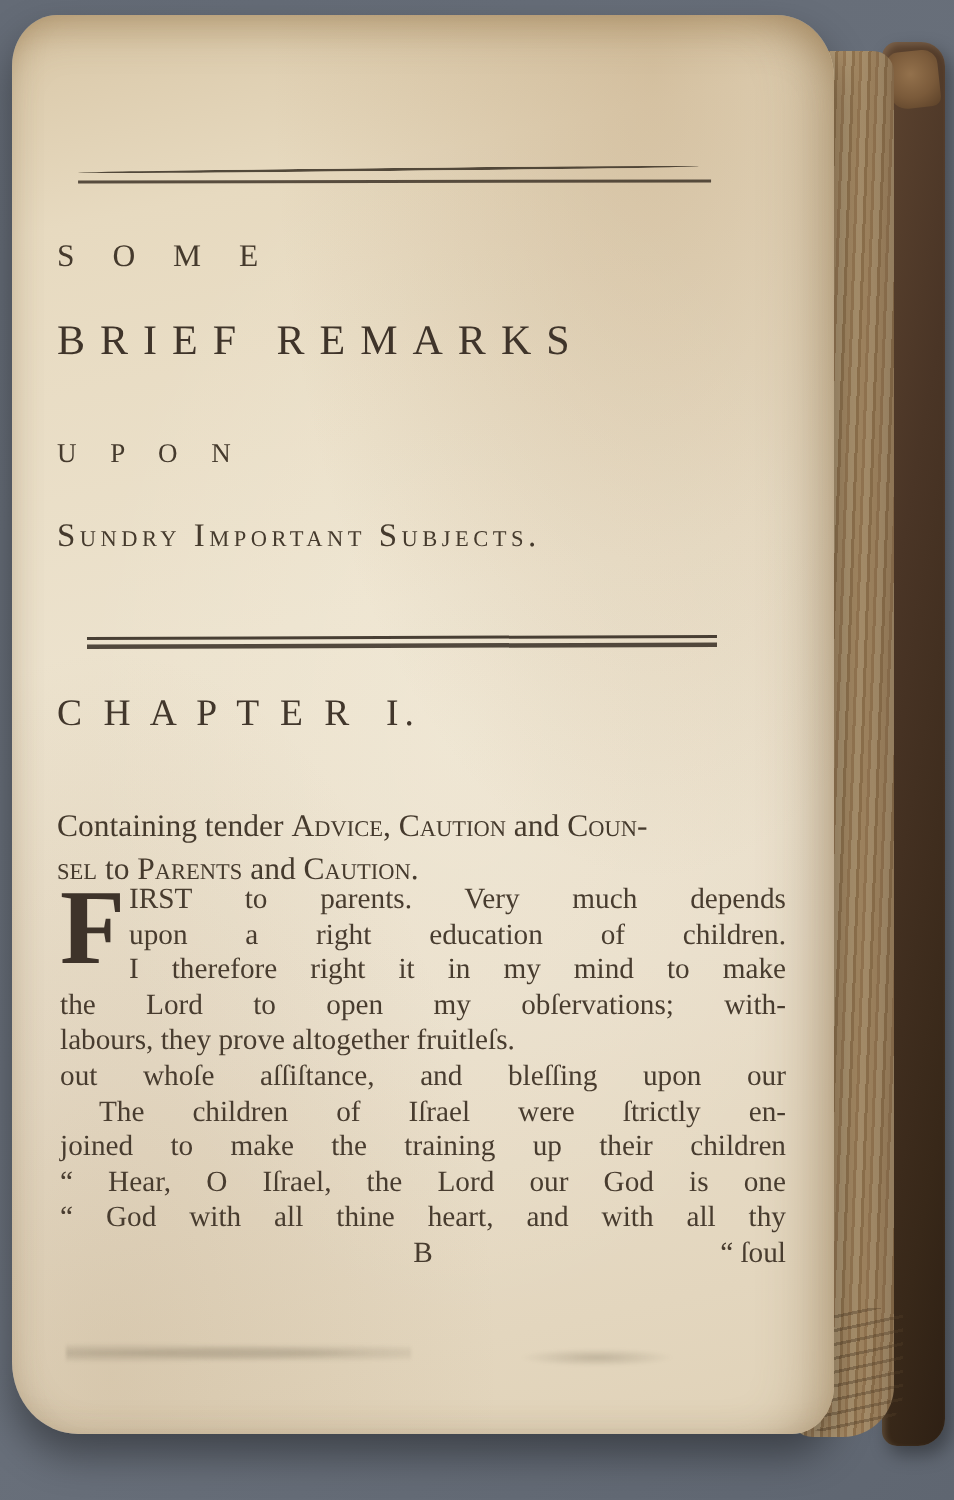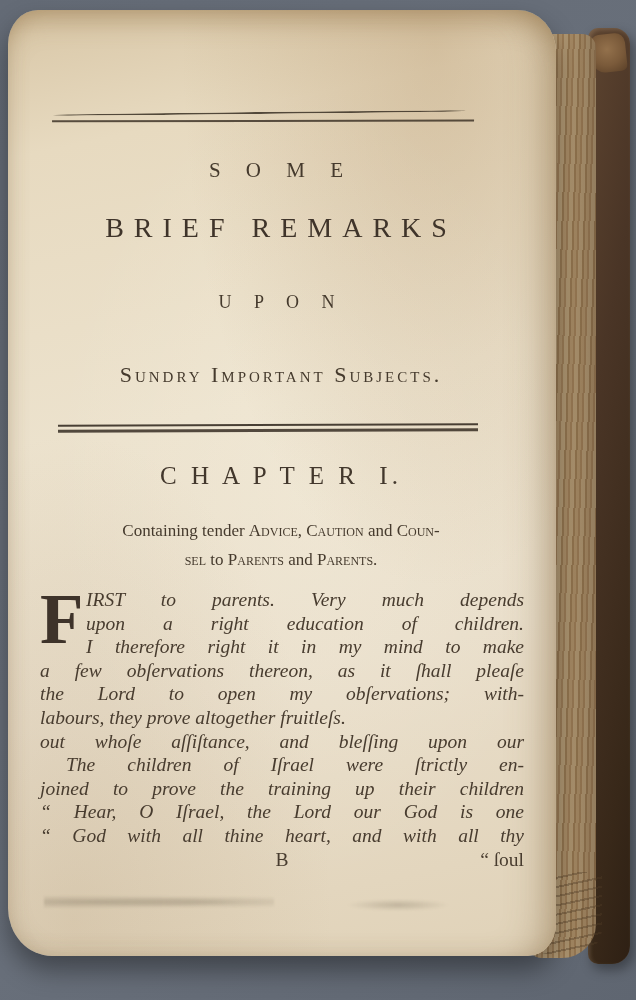--- a/index.html
+++ b/index.html
@@ -45,42 +45,42 @@
       linear-gradient(168deg,#d8c6a6 0%,#e7dac0 14%,#ece2cd 42%,#e9deca 68%,#e0d2b8 100%);
     box-shadow:
       inset 0 18px 28px -12px rgba(140,105,60,.50),
       inset -30px 0 38px -20px rgba(125,95,55,.45),
       inset 10px -8px 24px -14px rgba(120,95,60,.28),
       0 14px 26px rgba(0,0,0,.38);
   }
 
   
   .ink{color:#453a2d;}
-  .disp{position:absolute;left:30px;width:486px;text-align:center;white-space:pre;}
+  .disp{position:absolute;left:30px;width:486px;text-align:left;white-space:pre;}
 
   .rule-top{position:absolute;left:44px;top:102px;width:414px;transform:rotate(-.6deg);}
   .rule-top .r1{height:0;border-top:2px solid rgba(62,52,40,.88);border-radius:50%;}
   .rule-top .r2{height:0;border-top:2px solid rgba(62,52,40,.85);margin-top:6px;width:102%;transform:rotate(.5deg);}
 
   .half-some{top:148px;font-size:21px;letter-spacing:10px;}
   .half-main{top:202px;font-size:28px;letter-spacing:10px;color:#3f342a;}
   .half-upon{top:282px;font-size:18px;letter-spacing:9px;}
-  .half-subj{top:352px;font-size:22px;font-variant:small-caps;letter-spacing:3px;}
+  .half-subj{top:334px;font-size:22px;font-variant:small-caps;letter-spacing:3px;}
 
   .rule-mid{position:absolute;left:50px;top:414px;width:420px;height:3px;
     border-top:2px solid rgba(55,46,36,.9);border-bottom:3px solid rgba(55,46,36,.85);
     transform:rotate(-.2deg);}
 
   .chap-head{top:452px;font-size:25px;letter-spacing:4px;color:#42372c;}
-  .chap-sub{top:506px;font-size:17px;line-height:29px;white-space:pre;}
+  .chap-sub{top:526px;font-size:21px;line-height:29px;white-space:pre;}
   .sc{font-variant:small-caps;}
 
   .bodytext{position:absolute;left:32px;top:578px;width:484px;
     font-size:19.5px;line-height:23.6px;color:#483c2f;}
-  .line{text-align:justify;text-align-last:justify;font-style:italic;}
+  .line{text-align:justify;text-align-last:justify;}
   .line.flush{text-align:justify;text-align-last:left;}
   .dropcap{float:left;width:46px;height:66px;font-size:71px;line-height:62px;
     color:#3e332a;font-weight:bold;}
   .p2 .indent{text-indent:26px;}
   .sigrow{position:relative;height:24px;text-align:center;}
   .catchword{position:absolute;right:0;top:0;}
   .smudge{position:absolute;left:36px;top:884px;width:230px;height:16px;z-index:5;
     background:
       radial-gradient(ellipse at 18% 50%,rgba(95,85,65,.28),rgba(0,0,0,0) 60%),
       radial-gradient(ellipse at 70% 50%,rgba(95,85,65,.22),rgba(0,0,0,0) 55%);
@@ -111,36 +111,35 @@
     <div class="disp half-main">BRIEF REMARKS</div>
 
     <div class="disp ink half-upon">U P O N</div>
 
     <div class="disp ink half-subj">Sundry Important Subjects.</div>
 
     <div class="rule-mid"></div>
 
     <div class="disp chap-head">C H A P T E R  I.</div>
 
-    <div class="disp ink chap-sub"><span>Containing tender </span><span class="sc">Advice, Caution</span><span> and </span><span class="sc">Coun-</span><br><span class="sc">sel</span><span> to </span><span class="sc">Parents</span><span> and </span><span class="sc">Parents.</span></div>
+    <div class="disp ink chap-sub"><span>Containing tender </span><span class="sc">Advice, Caution</span><span> and </span><span class="sc">Coun-</span><br><span class="sc">sel</span><span> to </span><span class="sc">Parents</span><span> and </span><span class="sc">Caution.</span></div>
 
     <div class="bodytext">
       <div class="p1">
         <span class="dropcap">F</span>
         <div class="line">IRST to parents.  Very much depends</div>
         <div class="line">upon a right education of children.</div>
         <div class="line">I therefore right it in my mind to make</div>
-        <div class="line">a few obſervations thereon, as it ſhall pleaſe</div>
         <div class="line">the Lord to open my obſervations; with-</div>
         <div class="line flush">labours, they prove altogether fruitleſs.</div>
         <div class="line">out whoſe aſſiſtance, and bleſſing upon our</div>
       </div>
       <div class="p2">
         <div class="line indent">The children of Iſrael were ſtrictly en-</div>
-        <div class="line">joined to prove the training up their children</div>
+        <div class="line">joined to make the training up their children</div>
         <div class="line">“ Hear, O Iſrael, the Lord our God is one</div>
         <div class="line">“ God with all thine heart, and with all thy</div>
       </div>
       <div class="sigrow">
         <span>B</span>
         <span class="catchword">“ ſoul</span>
       </div>
     </div>
 
     <div class="smudge"></div>

